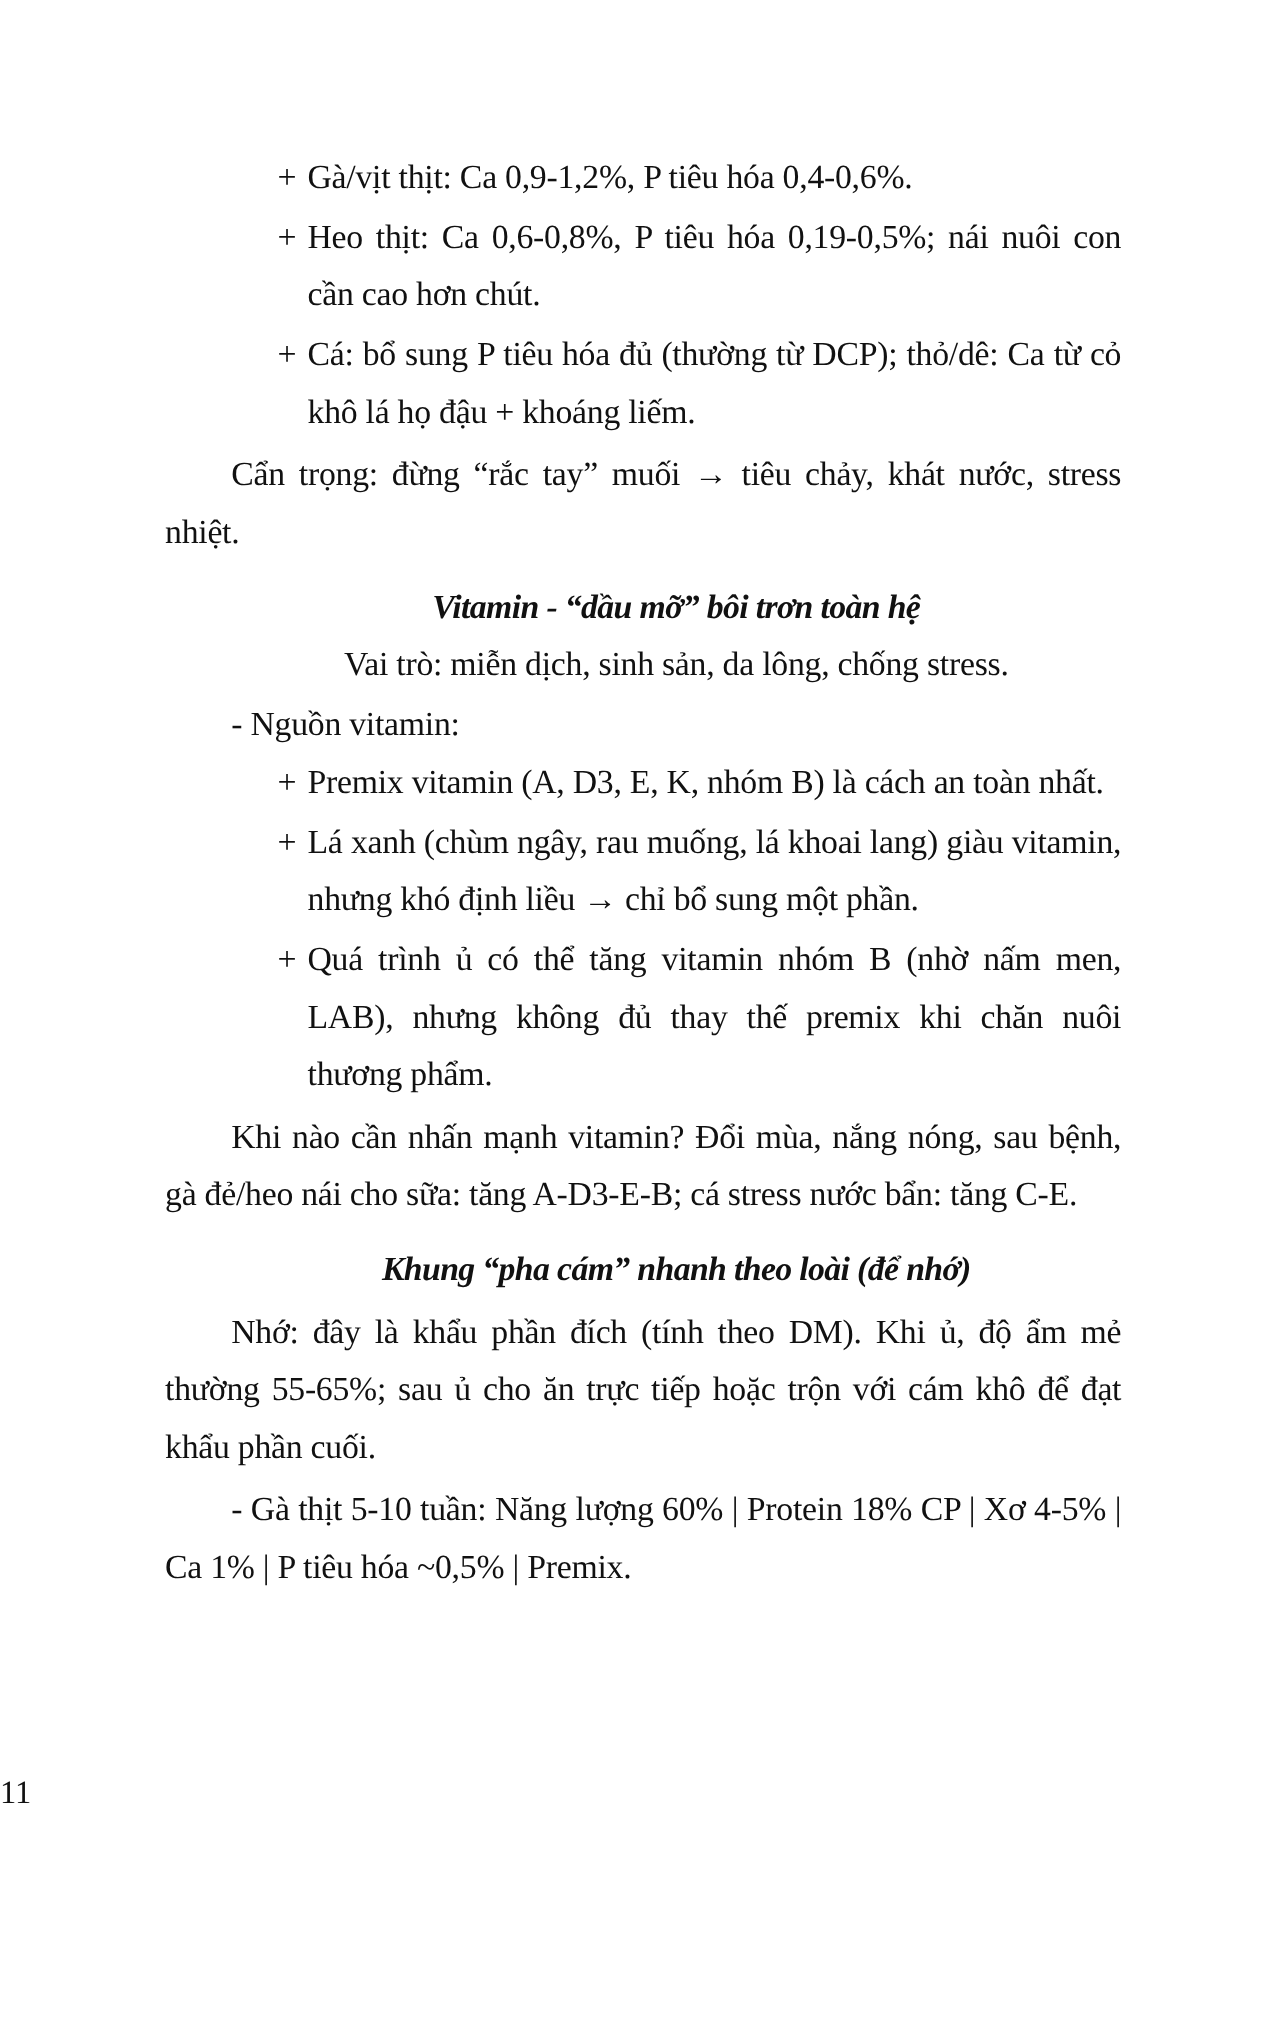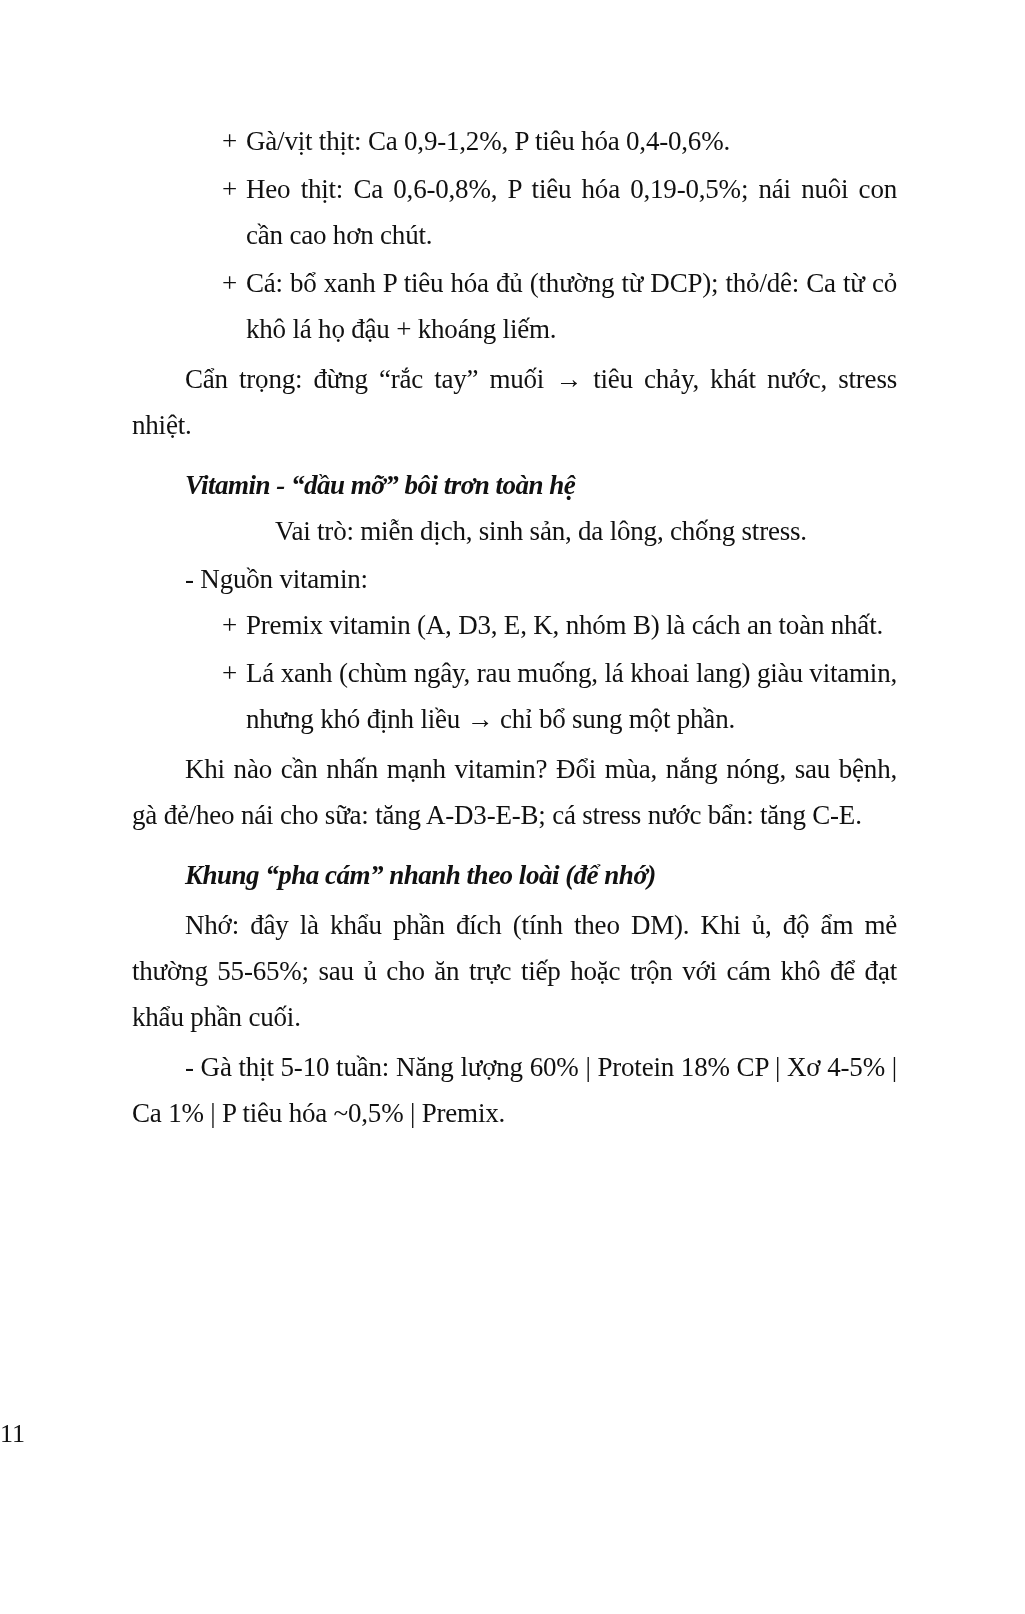--- a/index.html
+++ b/index.html
@@ -47,20 +47,21 @@
       padding-left: 53px;
       margin: 0;
       text-align: center;
     }
     .heading {
       padding-left: 53px;
       font-style: italic;
       font-weight: bold;
       margin: 14px 0 0 0;
       letter-spacing: -0.5px;
+      text-align: center;
     }
     .dash-item {
       padding-left: 53px;
       margin: 2px 0 0 0;
     }
     .page-number {
       position: absolute;
       top: 1414px;
       left: 0;
       width: 1025px;
@@ -71,34 +72,35 @@
   </style>
 </head>
 <body>
 
 <div class="page">
 
   <p class="line-block sub-item"><span class="plus">+</span><span>Gà/vịt thịt: Ca 0,9-1,2%, P tiêu hóa 0,4-0,6%.</span></p>
 
   <p class="line-block sub-item"><span class="plus">+</span><span>Heo thịt: Ca 0,6-0,8%, P tiêu hóa 0,19-0,5%; nái nuôi con cần cao hơn chút.</span></p>
 
-  <p class="line-block sub-item"><span class="plus">+</span><span>Cá: bổ xanh P tiêu hóa đủ (thường từ DCP); thỏ/dê: Ca từ cỏ khô lá họ đậu + khoáng liếm.</span></p>
+  <p class="line-block sub-item"><span class="plus">+</span><span>Cá: bổ sung P tiêu hóa đủ (thường từ DCP); thỏ/dê: Ca từ cỏ khô lá họ đậu + khoáng liếm.</span></p>
 
   <p class="line-block para">Cẩn trọng: đừng “rắc tay” muối → tiêu chảy, khát nước, stress nhiệt.</p>
 
   <h3 class="line-block heading">Vitamin - “dầu mỡ” bôi trơn toàn hệ</h3>
 
   <p class="line-block para-flat">Vai trò: miễn dịch, sinh sản, da lông, chống stress.</p>
 
   <p class="line-block dash-item">- Nguồn vitamin:</p>
 
   <p class="line-block sub-item"><span class="plus">+</span><span>Premix vitamin (A, D3, E, K, nhóm B) là cách an toàn nhất.</span></p>
 
   <p class="line-block sub-item"><span class="plus">+</span><span>Lá xanh (chùm ngây, rau muống, lá khoai lang) giàu vitamin, nhưng khó định liều → chỉ bổ sung một phần.</span></p>
 
+  <p class="line-block sub-item"><span class="plus">+</span><span>Quá trình ủ có thể tăng vitamin nhóm B (nhờ nấm men, LAB), nhưng không đủ thay thế premix khi chăn nuôi thương phẩm.</span></p>
 
   <p class="line-block para">Khi nào cần nhấn mạnh vitamin? Đổi mùa, nắng nóng, sau bệnh, gà đẻ/heo nái cho sữa: tăng A-D3-E-B; cá stress nước bẩn: tăng C-E.</p>
 
   <h3 class="line-block heading">Khung “pha cám” nhanh theo loài (để nhớ)</h3>
 
   <p class="line-block para">Nhớ: đây là khẩu phần đích (tính theo DM). Khi ủ, độ ẩm mẻ thường 55-65%; sau ủ cho ăn trực tiếp hoặc trộn với cám khô để đạt khẩu phần cuối.</p>
 
   <p class="line-block para">- Gà thịt 5-10 tuần: Năng lượng 60% | Protein 18% CP | Xơ 4-5% | Ca 1% | P tiêu hóa ~0,5% | Premix.</p>
 
 </div>

